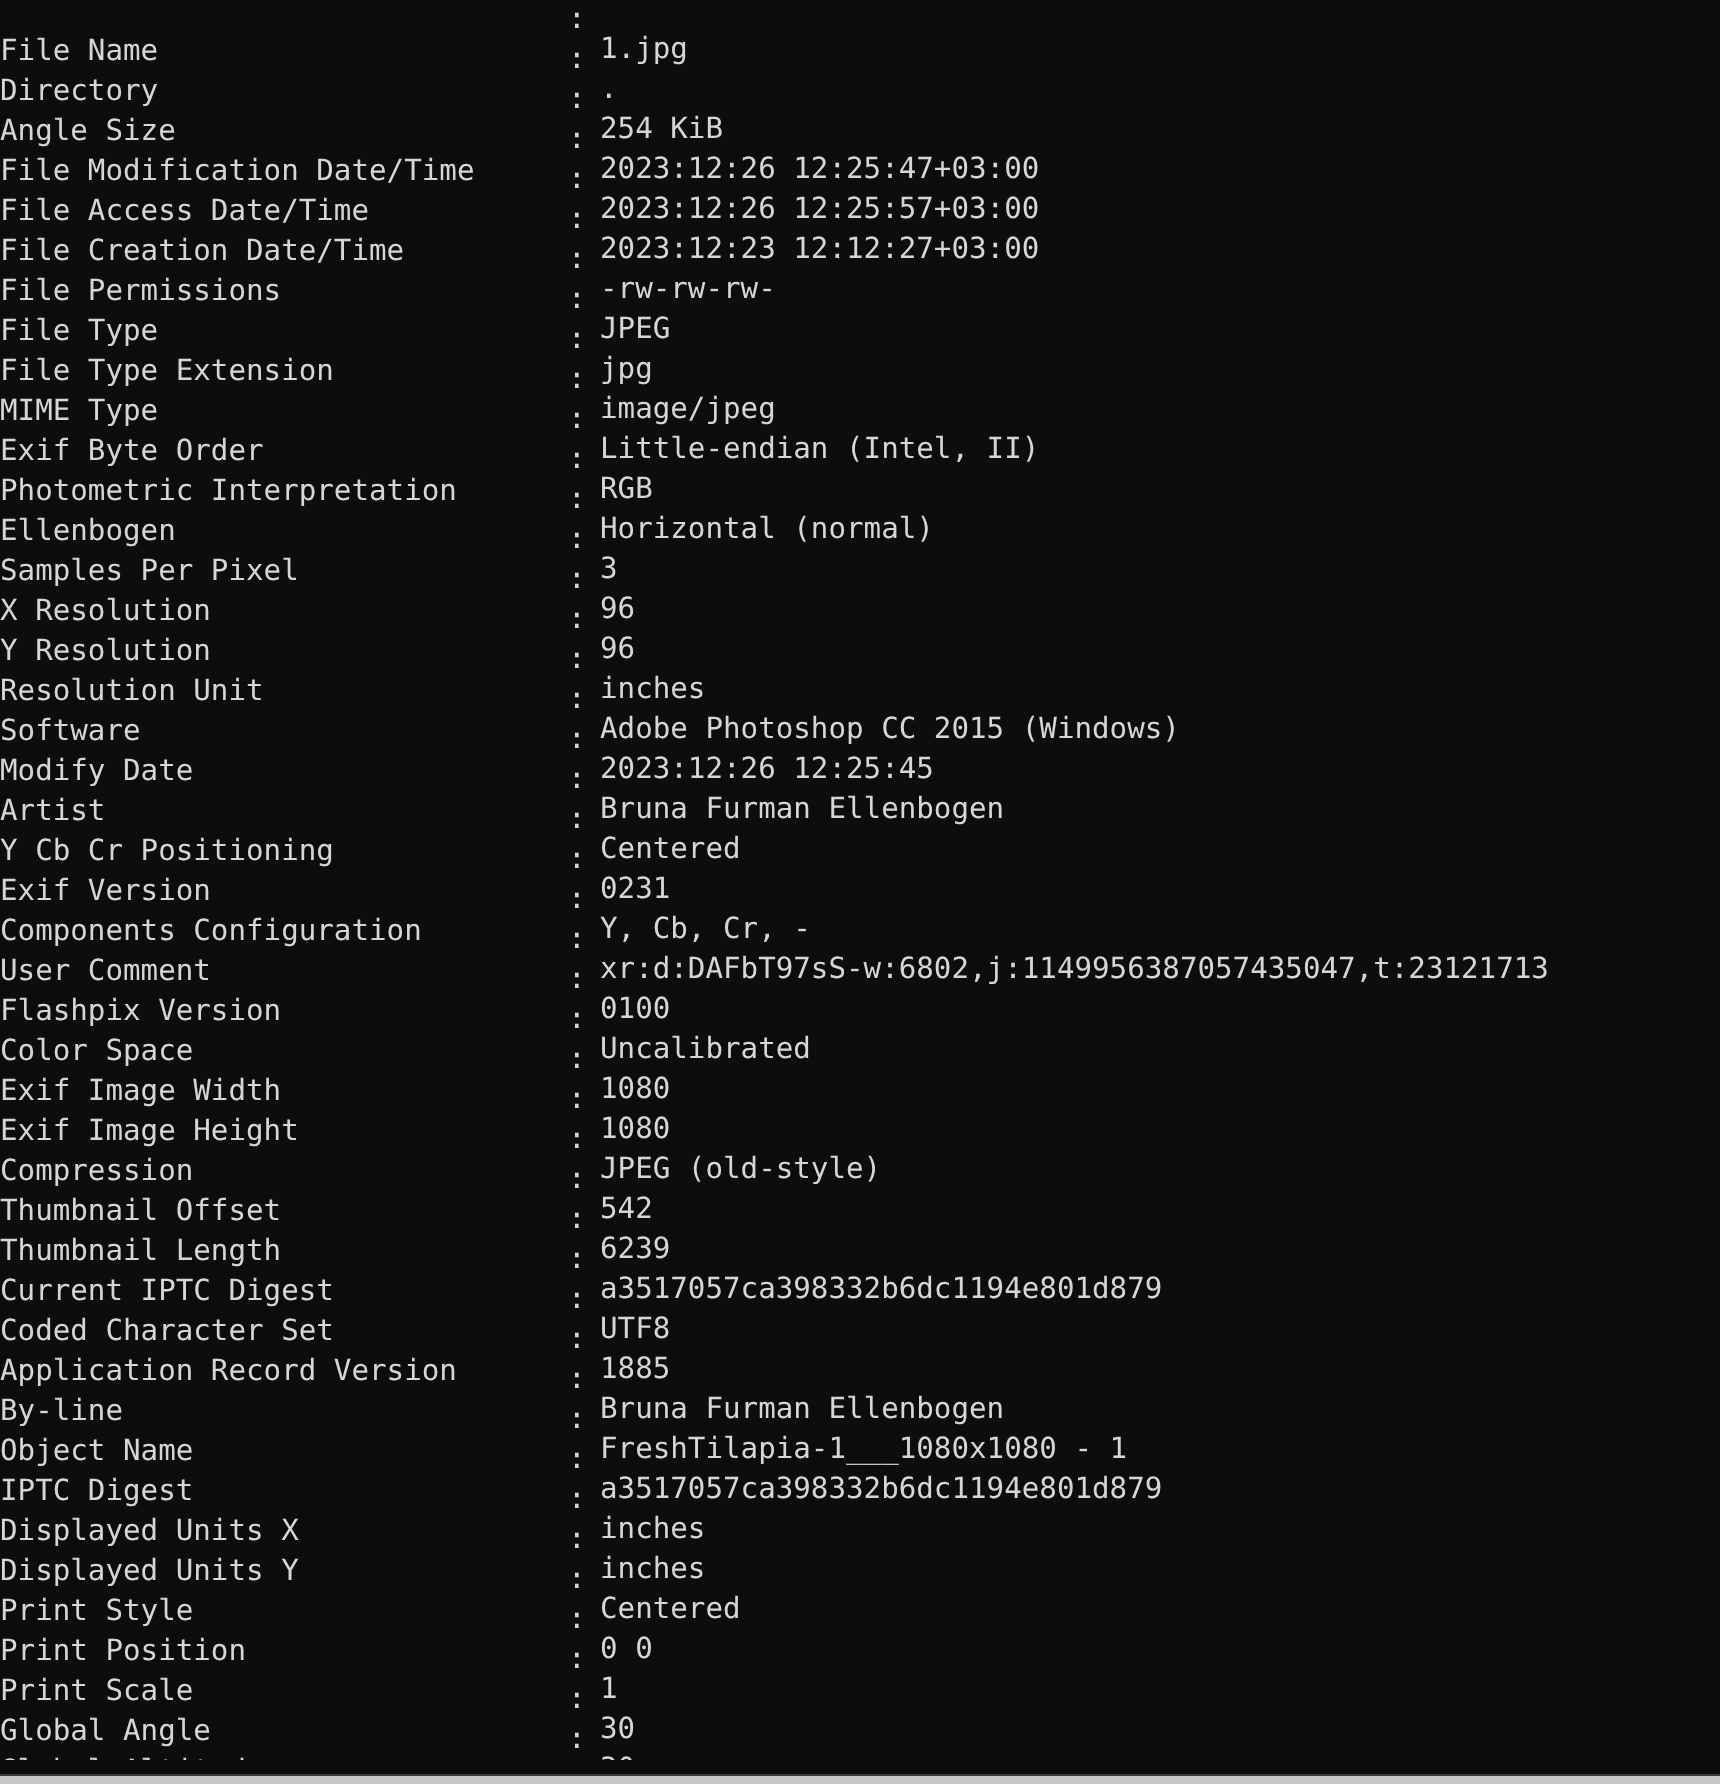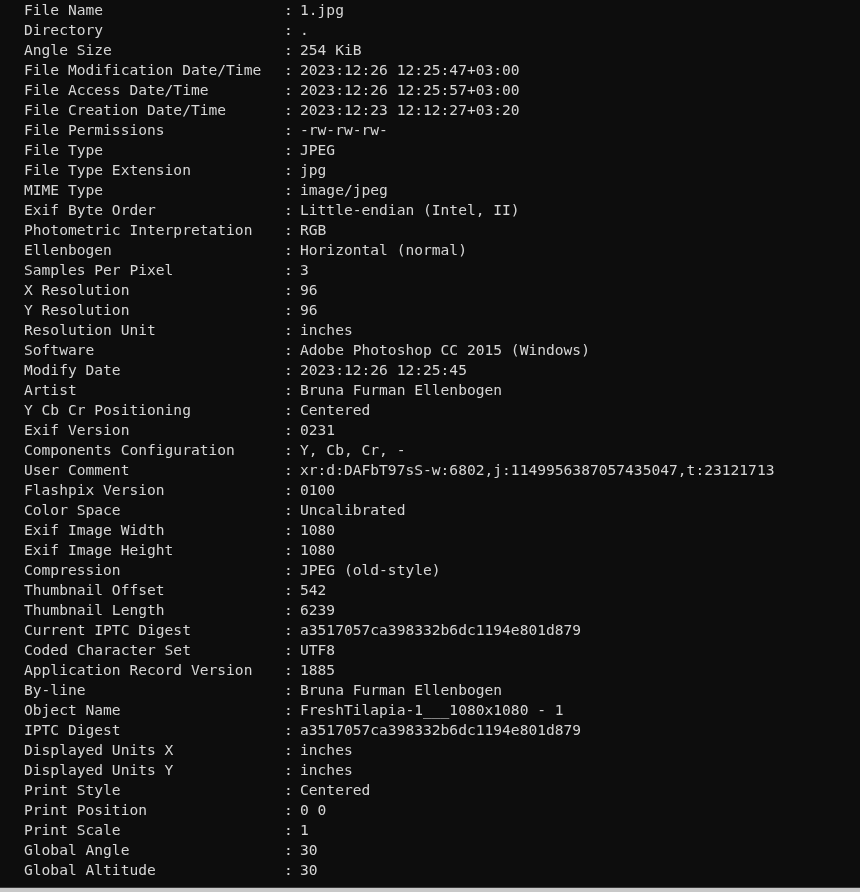--- a/index.html
+++ b/index.html
@@ -28,34 +28,33 @@
     height: 20px;
     line-height: 20px;
     font-size: 14.6px;
     color: #d6d6d6;
     white-space: pre;
     letter-spacing: 0px;
   }
   .label {
     position: absolute;
     left: 0px;
-    top: 0;
+    top: 16px;
     white-space: pre;
-    padding-left: 24px;
   }
   .sep {
     position: absolute;
     left: 284px;
     top: 0;
     white-space: pre;
   }
   .value {
     position: absolute;
     left: 300px;
-    top: 0;
+    top: 15px;
     white-space: pre;
   }
   
   #hscroll-region {
     position: absolute;
     left: 0;
     top: 880px;
     width: 860px;
     height: 12px;
     background: #0d0d0d;
@@ -79,21 +78,21 @@
 </style>
 </head>
 <body>
 
 <div id="terminal">
     <div class="line"><span class="label">File Name</span><span class="sep">:</span><span class="value">1.jpg</span></div>
     <div class="line"><span class="label">Directory</span><span class="sep">:</span><span class="value">.</span></div>
     <div class="line"><span class="label">Angle Size</span><span class="sep">:</span><span class="value">254 KiB</span></div>
     <div class="line"><span class="label">File Modification Date/Time</span><span class="sep">:</span><span class="value">2023:12:26 12:25:47+03:00</span></div>
     <div class="line"><span class="label">File Access Date/Time</span><span class="sep">:</span><span class="value">2023:12:26 12:25:57+03:00</span></div>
-    <div class="line"><span class="label">File Creation Date/Time</span><span class="sep">:</span><span class="value">2023:12:23 12:12:27+03:20</span></div>
+    <div class="line"><span class="label">File Creation Date/Time</span><span class="sep">:</span><span class="value">2023:12:23 12:12:27+03:00</span></div>
     <div class="line"><span class="label">File Permissions</span><span class="sep">:</span><span class="value">-rw-rw-rw-</span></div>
     <div class="line"><span class="label">File Type</span><span class="sep">:</span><span class="value">JPEG</span></div>
     <div class="line"><span class="label">File Type Extension</span><span class="sep">:</span><span class="value">jpg</span></div>
     <div class="line"><span class="label">MIME Type</span><span class="sep">:</span><span class="value">image/jpeg</span></div>
     <div class="line"><span class="label">Exif Byte Order</span><span class="sep">:</span><span class="value">Little-endian (Intel, II)</span></div>
     <div class="line"><span class="label">Photometric Interpretation</span><span class="sep">:</span><span class="value">RGB</span></div>
     <div class="line"><span class="label">Ellenbogen</span><span class="sep">:</span><span class="value">Horizontal (normal)</span></div>
     <div class="line"><span class="label">Samples Per Pixel</span><span class="sep">:</span><span class="value">3</span></div>
     <div class="line"><span class="label">X Resolution</span><span class="sep">:</span><span class="value">96</span></div>
     <div class="line"><span class="label">Y Resolution</span><span class="sep">:</span><span class="value">96</span></div>

